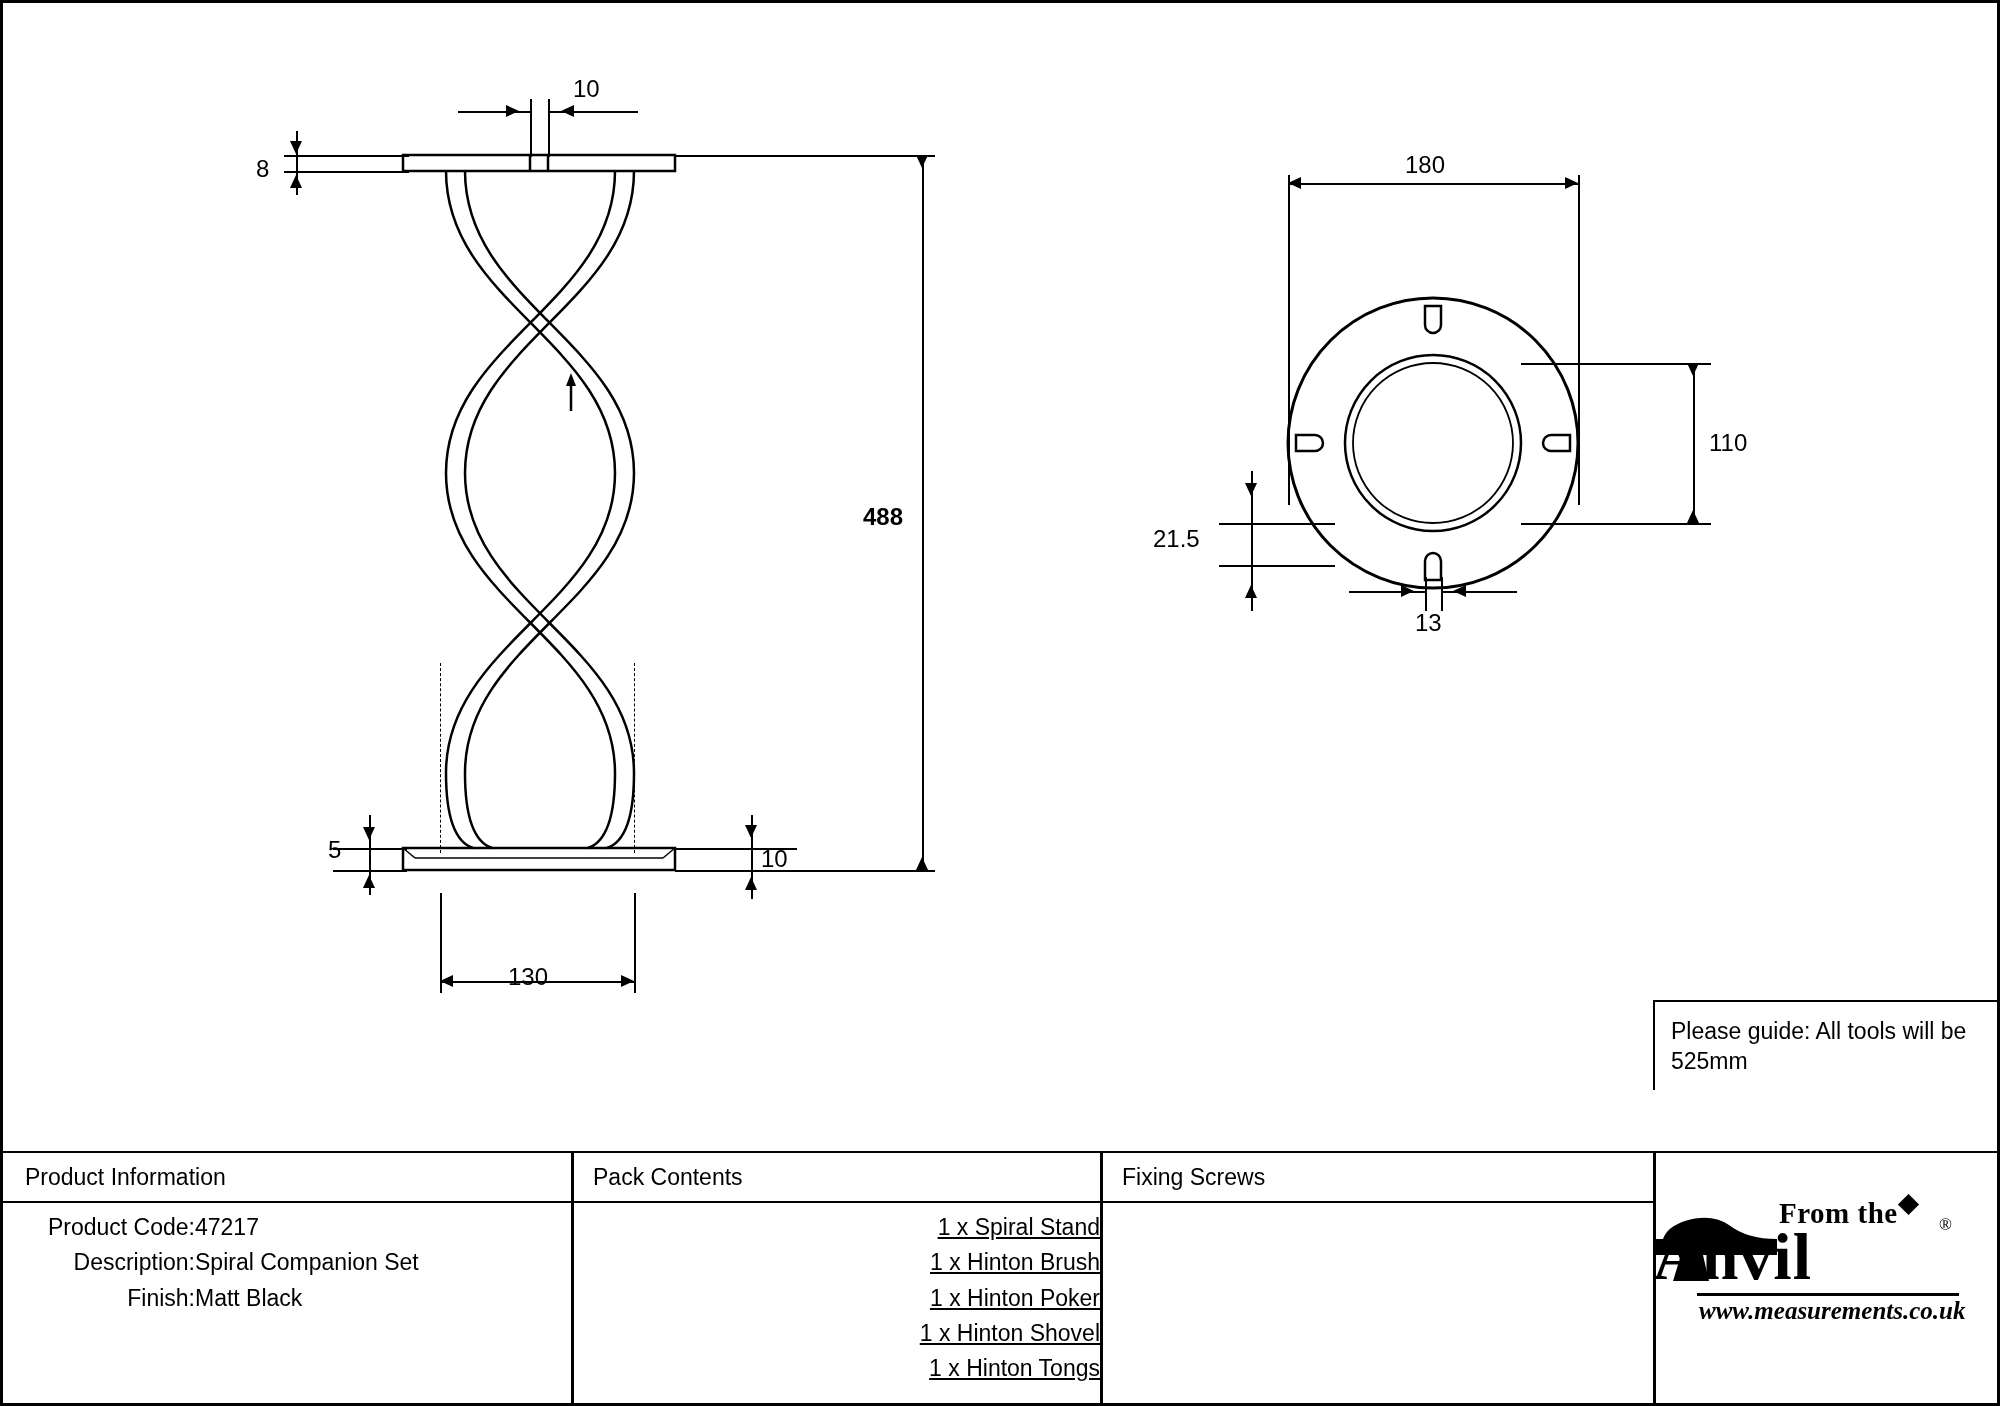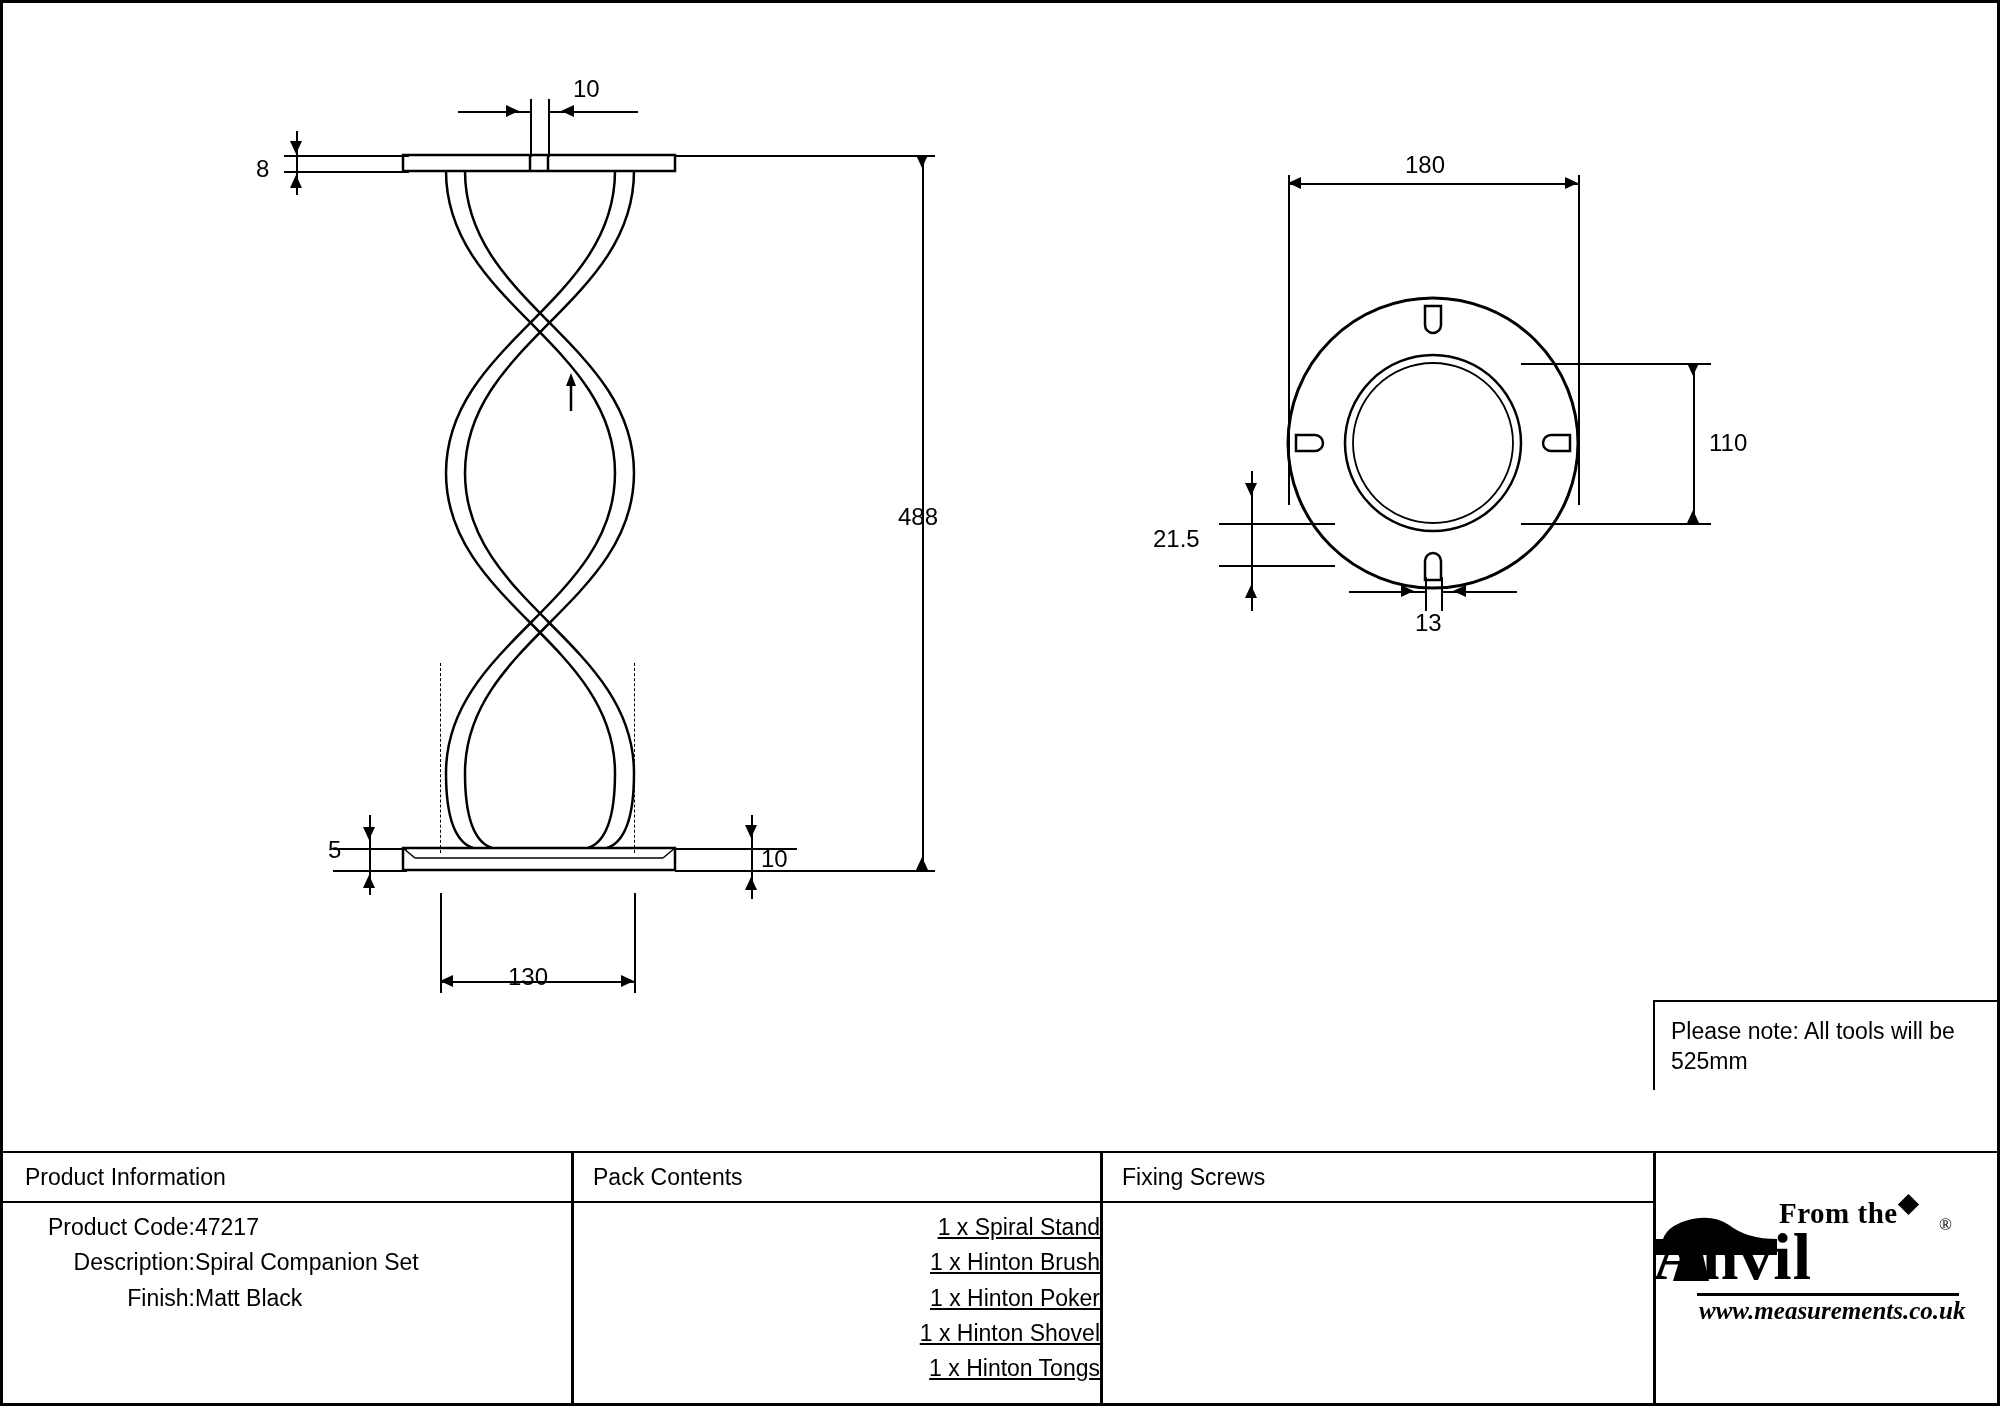--- a/index.html
+++ b/index.html
@@ -249,21 +249,21 @@
       <div class="ln vline" style="left:293px; top:128px; height:64px;"></div>
       <div class="arrow ar-down" style="left:287px; top:138px;"></div>
       <div class="arrow ar-up" style="left:287px; top:172px;"></div>
       <div class="dim-txt" style="left:253px; top:152px;">8</div>
 
       <div class="ln hline" style="left:672px; top:152px; width:260px;"></div>
       <div class="ln hline" style="left:672px; top:867px; width:260px;"></div>
       <div class="ln vline" style="left:919px; top:152px; height:715px;"></div>
       <div class="arrow ar-down" style="left:913px; top:152px;"></div>
       <div class="arrow ar-up" style="left:913px; top:854px;"></div>
-      <div class="dim-txt" style="left:895px; top:500px; font-weight:normal;">488</div>
+      <div class="dim-txt" style="left:860px; top:500px; font-weight:bold;">488</div>
 
       <div class="ln hline" style="left:330px; top:845px; width:74px;"></div>
       <div class="ln hline" style="left:330px; top:867px; width:74px;"></div>
       <div class="ln vline" style="left:366px; top:812px; height:80px;"></div>
       <div class="arrow ar-down" style="left:360px; top:824px;"></div>
       <div class="arrow ar-up" style="left:360px; top:872px;"></div>
       <div class="dim-txt" style="left:325px; top:833px;">5</div>
 
       <div class="ln hline" style="left:672px; top:845px; width:122px;"></div>
       <div class="ln hline" style="left:672px; top:867px; width:122px;"></div>
@@ -320,21 +320,21 @@
       <div class="ln hline" style="left:288px; top:438px; width:76px;"></div>
       <div class="ln vline" style="left:272px; top:424px; height:34px;"></div>
       <div class="ln vline" style="left:288px; top:424px; height:34px;"></div>
       <div class="arrow ar-right" style="left:248px; top:432px;"></div>
       <div class="arrow ar-left" style="left:300px; top:432px;"></div>
       <div class="dim-txt" style="left:262px; top:456px;">13</div>
     </div>
 
   </div>
 
-  <div id="note-box">Please note: All tools will be 525mm</div>
+  <div id="note-box">Please guide: All tools will be 525mm</div>
 
 
   <div id="info-table">
 
     <div class="tbl-col-sep" style="left:568px;"></div>
     <div class="tbl-col-sep" style="left:1097px;"></div>
     <div class="tbl-col-sep" style="left:1650px;"></div>
 
     <div class="tbl-head" style="left:568px; width:529px;">
       <span>Pack Contents</span>

